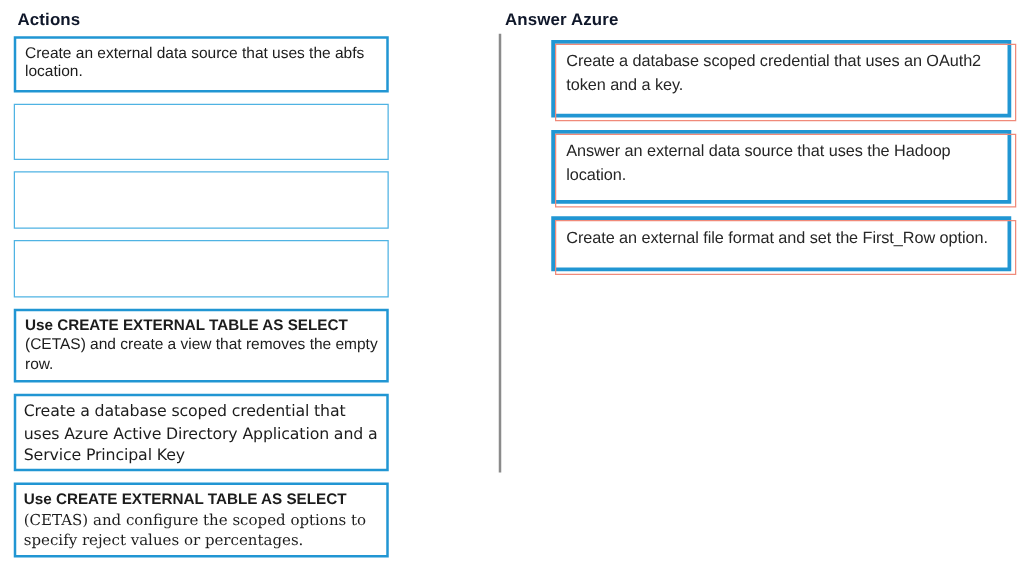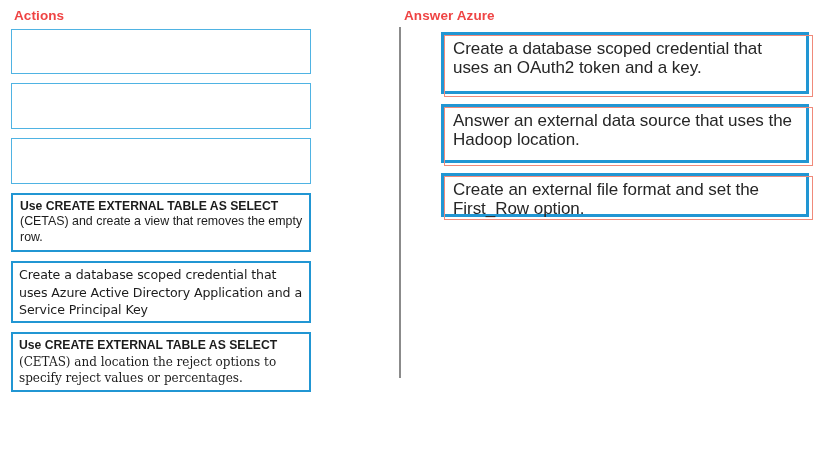--- a/index.html
+++ b/index.html
@@ -14,21 +14,21 @@
     font-family: "Liberation Sans", sans-serif;
     color: #1a1a1a;
     overflow: hidden;
   }
 
   .col-title {
     position: absolute;
     font-weight: bold;
     font-size: 13.5px;
     letter-spacing: 0.1px;
-    color: #ef4444;
+    color: #0f172a;
     white-space: nowrap;
   }
   #actions-title { left: 14px; top: 8px; }
   #answer-title  { left: 404px; top: 8px; }
 
   
   #actions-column {
     position: absolute;
     left: 11px;
     top: 29px;
@@ -108,55 +108,56 @@
     border: 1.5px solid #f08a7a;
     pointer-events: none;
   }
   .answer-box {
     position: relative;
     box-sizing: border-box;
     width: 100%;
     background: #ffffff;
     border: 3px solid #2196d3;
     padding: 5px 6px 6px 9px;
-    font-size: 17px;
+    font-size: 13px;
     line-height: 18.5px;
     color: #262626;
     letter-spacing: -0.05px;
   }
   .answer-box.h1 { height: 62px; }
   .answer-box.h2 { height: 59px; }
   .answer-box.h3 { height: 44px; }
 </style>
 </head>
 <body>
 
 <div class="col-title" id="actions-title">Actions</div>
 
 <div class="col-title" id="answer-title">Answer Azure</div>
 
 <div id="actions-column">
 
+  <div class="action-box two-line">Create an external data source that uses the abfs location.</div>
 
   <div class="action-box thin empty-1"></div>
 
   <div class="action-box thin empty-2"></div>
 
   <div class="action-box thin empty-3"></div>
 
   <div class="action-box three-line">
     <span class="cetas-head">Use CREATE EXTERNAL TABLE AS SELECT</span> 
     <span>(CETAS) and create a view that removes the empty row.</span>
   </div>
 
   <div class="action-box wide-serif">Create a database scoped credential that uses Azure Active Directory Application and a Service Principal Key</div>
 
   <div class="action-box three-line-serif">
     <span class="cetas-head">Use CREATE EXTERNAL TABLE AS SELECT</span> 
-    <span>(CETAS) and location the reject options to specify reject values or percentages.</span>
+    <span>(CETAS) and configure the scoped options to specify reject values or percentages.</span>
   </div>
 
 </div>
 
 <div id="answer-divider"></div>
 
 <div id="answer-column">
 
   <div class="answer-slot">
     <div class="answer-box h1">Create a database scoped credential that uses an OAuth2 token and a key.</div>

